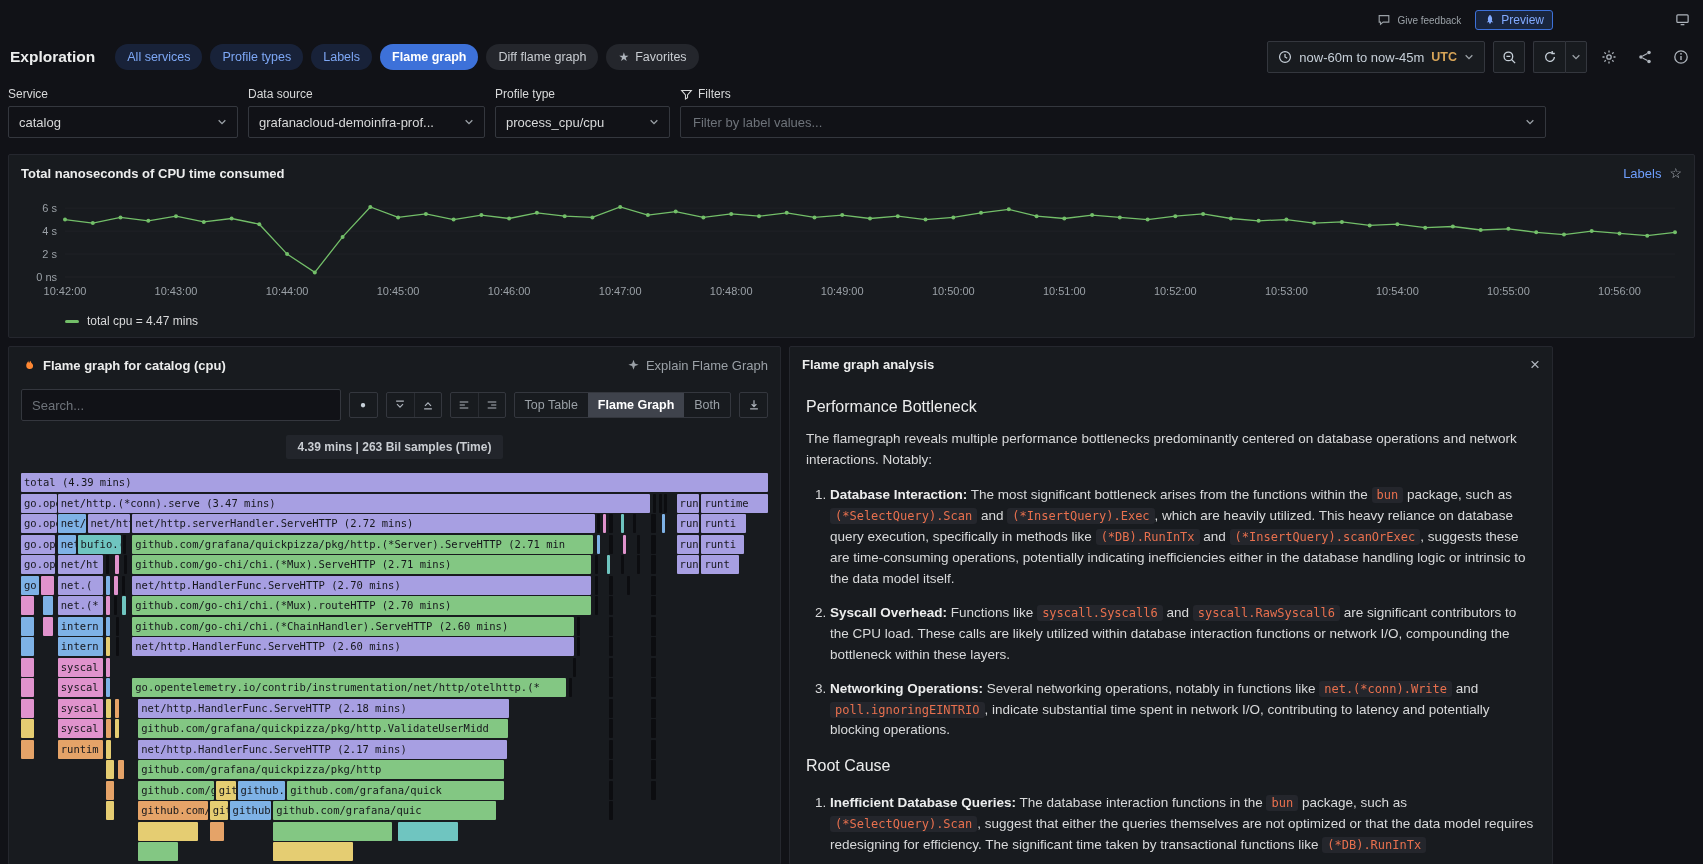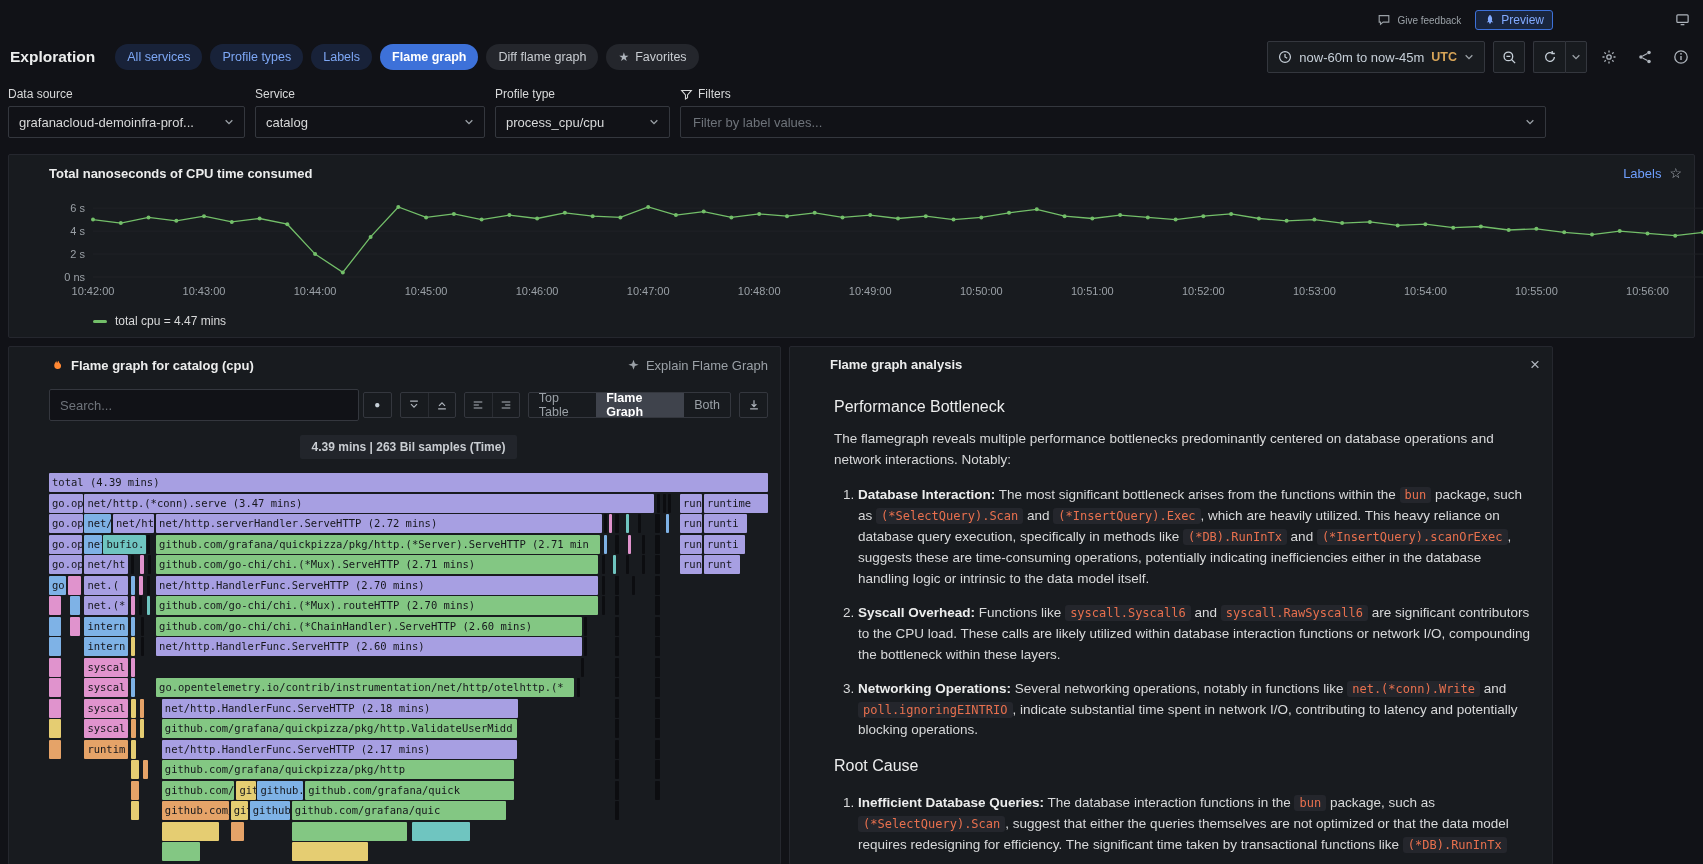--- a/index.html
+++ b/index.html
@@ -49,21 +49,21 @@
     display:flex; align-items:center; justify-content:space-between; gap:8px; padding:0 10px;
     font-size:13px; color:#d8d9da; cursor:pointer; }
   .select span.val { overflow:hidden; white-space:nowrap; }
   .chev { color:#9aa0a6; flex:0 0 auto; display:flex; }
   input.txt { background:transparent; border:none; outline:none; color:#d8d9da;
     font-family:"Liberation Sans",sans-serif; font-size:13px; width:100%; }
   input.txt::placeholder { color:#6e737a; }
   .w-ds { width:237px; } .w-sv { width:230px; } .w-pt { width:175px; } .w-fl { width:866px;justify-content:flex-end; }
 
   
-  .panel { background:#181b1f; border:1px solid #25272e; border-radius:2px;padding-left:28px; }
+  .panel { background:#181b1f; border:1px solid #25272e; border-radius:2px; }
   .p-head { height:36px; display:flex; align-items:center; gap:8px; padding:0 12px; }
   .p-title { font-size:13px; font-weight:600; color:#eceded; }
 
   .panel-ts { margin-top:16px; height:184px; }
   .labels-link { margin-left:auto; color:#6e9fff; font-size:13px; cursor:pointer; }
   .star { color:#aeb4bc; font-size:14px; cursor:pointer; line-height:1; }
   .chartwrap { padding:0 10px; }
   .tick { fill:#9aa0a6; font-size:11px; font-family:"Liberation Sans",sans-serif; }
   .legend { display:flex; align-items:center; gap:8px; padding:4px 0 0 46px; font-size:12px; color:#d8d9da; cursor:pointer; }
   .lmark { width:14px; height:3px; border-radius:2px; background:#73bf69; }
@@ -217,34 +217,34 @@
             <circle cx="8" cy="8" r="6.2" fill="none" stroke="currentColor" stroke-width="1.3"></circle>
             <path d="M8 7v4" stroke="currentColor" stroke-width="1.4"></path>
             <circle cx="8" cy="4.8" r="0.9" fill="currentColor"></circle>
           </svg>
       </div>
     </div>
   </div>
 
   <div class="controls">
     <div class="field">
-      <span class="flabel">Data source</span>
-      <div class="select w-ds">
-        <span class="val">grafanacloud-demoinfra-prof...</span>
+      <span class="flabel">Service</span>
+      <div class="select w-sv">
+        <span class="val">catalog</span>
         <span class="chev">
             <svg class="icon" width="10" height="10" viewBox="0 0 12 12">
               <path d="M2 4l4 4 4-4" fill="none" stroke="currentColor" stroke-width="1.6"></path>
             </svg>
           </span>
       </div>
     </div>
     <div class="field">
-      <span class="flabel">Service</span>
-      <div class="select w-sv">
-        <span class="val">catalog</span>
+      <span class="flabel">Data source</span>
+      <div class="select w-ds">
+        <span class="val">grafanacloud-demoinfra-prof...</span>
         <span class="chev">
             <svg class="icon" width="10" height="10" viewBox="0 0 12 12">
               <path d="M2 4l4 4 4-4" fill="none" stroke="currentColor" stroke-width="1.6"></path>
             </svg>
           </span>
       </div>
     </div>
     <div class="field">
       <span class="flabel">Profile type</span>
       <div class="select w-pt">

